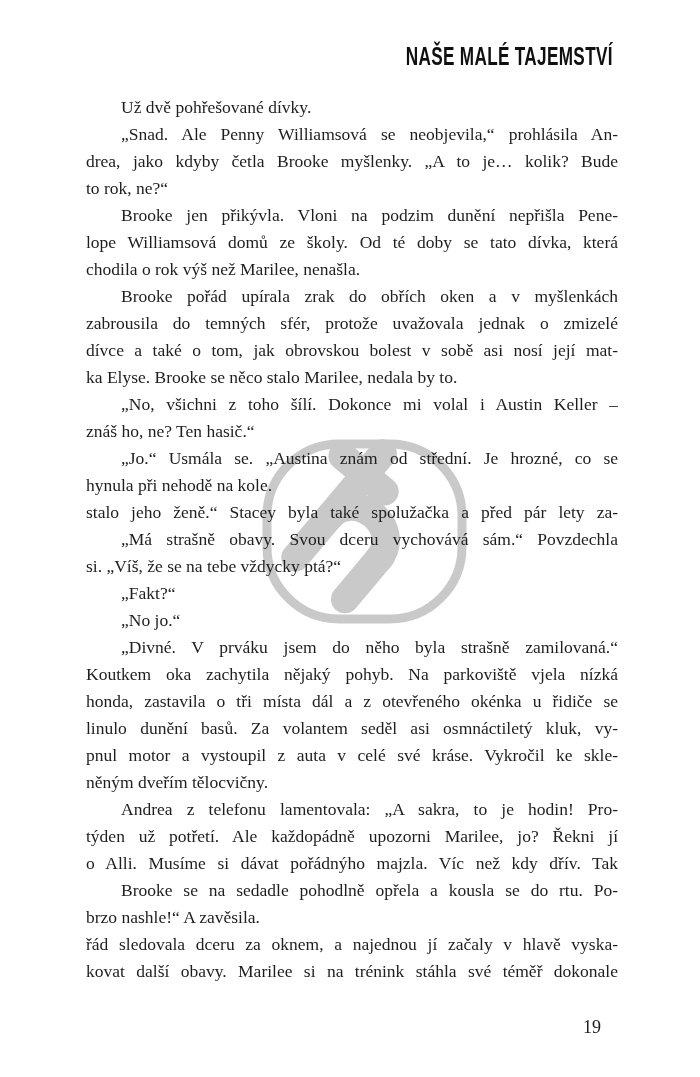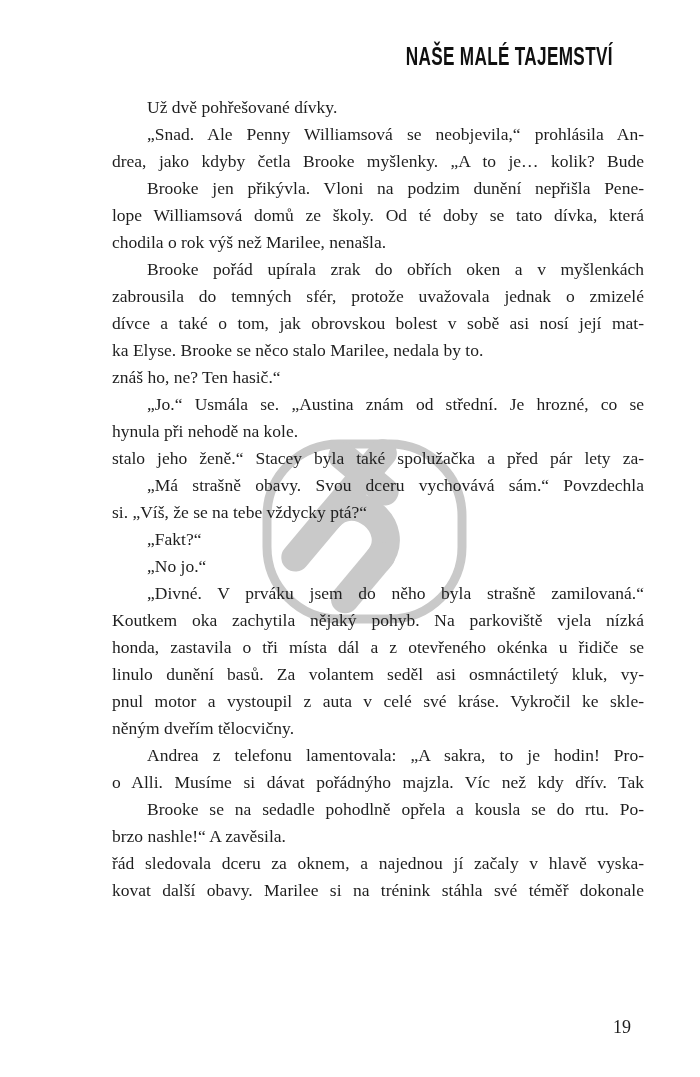--- a/index.html
+++ b/index.html
@@ -41,38 +41,38 @@
     stroke-width:9;
   }
   .watermark .wm-glyph path{
     fill:none;
     stroke:var(--wm-color);
     stroke-width:26;
     stroke-linecap:round;
   }
   .text-block{
     position:absolute;
-    left:112px;top:94px;
+    left:86px;top:94px;
     width:532px;
     z-index:1;
     font-size:17.5px;
   }
   .line{
     height:27px;
     line-height:27px;
     overflow:hidden;
     text-align:justify;
     text-align-last:justify;
     white-space:normal;
   }
   .line.indent{padding-left:35px;}
   .line.end{text-align-last:left;}
   .folio{
     position:absolute;
-    left:613px;top:1017px;
+    left:583px;top:1017px;
     font-size:18px;
     z-index:1;
     font-family:Liberation Serif, serif;
   }
 </style>
 </head>
 <body>
 
 <div class="page">
 
@@ -85,42 +85,45 @@
       <path d="M -56 -40 L -5 -40"></path>
       <path d="M -29 12 C -29 -26 31 -26 31 12"></path>
       <path d="M 31 8 L 31 60"></path>
     </g>
   </svg>
 
   <div class="text-block">
       <div class="line indent end">Už dvě pohřešované dívky.</div>
       <div class="line indent">„Snad. Ale Penny Williamsová se neobjevila,“ prohlásila An-</div>
       <div class="line">drea, jako kdyby četla Brooke myšlenky. „A to je… kolik? Bude</div>
+      <div class="line end">to rok, ne?“</div>
       <div class="line indent">Brooke jen přikývla. Vloni na podzim dunění nepřišla Pene-</div>
       <div class="line">lope Williamsová domů ze školy. Od té doby se tato dívka, která</div>
       <div class="line end">chodila o rok výš než Marilee, nenašla.</div>
       <div class="line indent">Brooke pořád upírala zrak do obřích oken a v myšlenkách</div>
       <div class="line">zabrousila do temných sfér, protože uvažovala jednak o zmizelé</div>
       <div class="line">dívce a také o tom, jak obrovskou bolest v sobě asi nosí její mat-</div>
       <div class="line end">ka Elyse. Brooke se něco stalo Marilee, nedala by to.</div>
+      <div class="line indent">„No, všichni z toho šílí. Dokonce mi volal i Austin Keller –</div>
       <div class="line end">znáš ho, ne? Ten hasič.“</div>
       <div class="line indent">„Jo.“ Usmála se. „Austina znám od střední. Je hrozné, co se</div>
       <div class="line end">hynula při nehodě na kole.</div>
       <div class="line">stalo jeho ženě.“ Stacey byla také spolužačka a před pár lety za-</div>
       <div class="line indent">„Má strašně obavy. Svou dceru vychovává sám.“ Povzdechla</div>
       <div class="line end">si. „Víš, že se na tebe vždycky ptá?“</div>
       <div class="line indent end">„Fakt?“</div>
       <div class="line indent end">„No jo.“</div>
       <div class="line indent">„Divné. V prváku jsem do něho byla strašně zamilovaná.“</div>
       <div class="line">Koutkem oka zachytila nějaký pohyb. Na parkoviště vjela nízká</div>
       <div class="line">honda, zastavila o tři místa dál a z otevřeného okénka u řidiče se</div>
       <div class="line">linulo dunění basů. Za volantem seděl asi osmnáctiletý kluk, vy-</div>
       <div class="line">pnul motor a vystoupil z auta v celé své kráse. Vykročil ke skle-</div>
       <div class="line end">něným dveřím tělocvičny.</div>
       <div class="line indent">Andrea z telefonu lamentovala: „A sakra, to je hodin! Pro-</div>
+      <div class="line">týden už potřetí. Ale každopádně upozorni Marilee, jo? Řekni jí</div>
       <div class="line">o Alli. Musíme si dávat pořádnýho majzla. Víc než kdy dřív. Tak</div>
       <div class="line indent">Brooke se na sedadle pohodlně opřela a kousla se do rtu. Po-</div>
       <div class="line end">brzo nashle!“ A zavěsila.</div>
       <div class="line">řád sledovala dceru za oknem, a najednou jí začaly v hlavě vyska-</div>
       <div class="line">kovat další obavy. Marilee si na trénink stáhla své téměř dokonale</div>
     </div>
 
   <div class="folio">19</div>
 
 </div>

